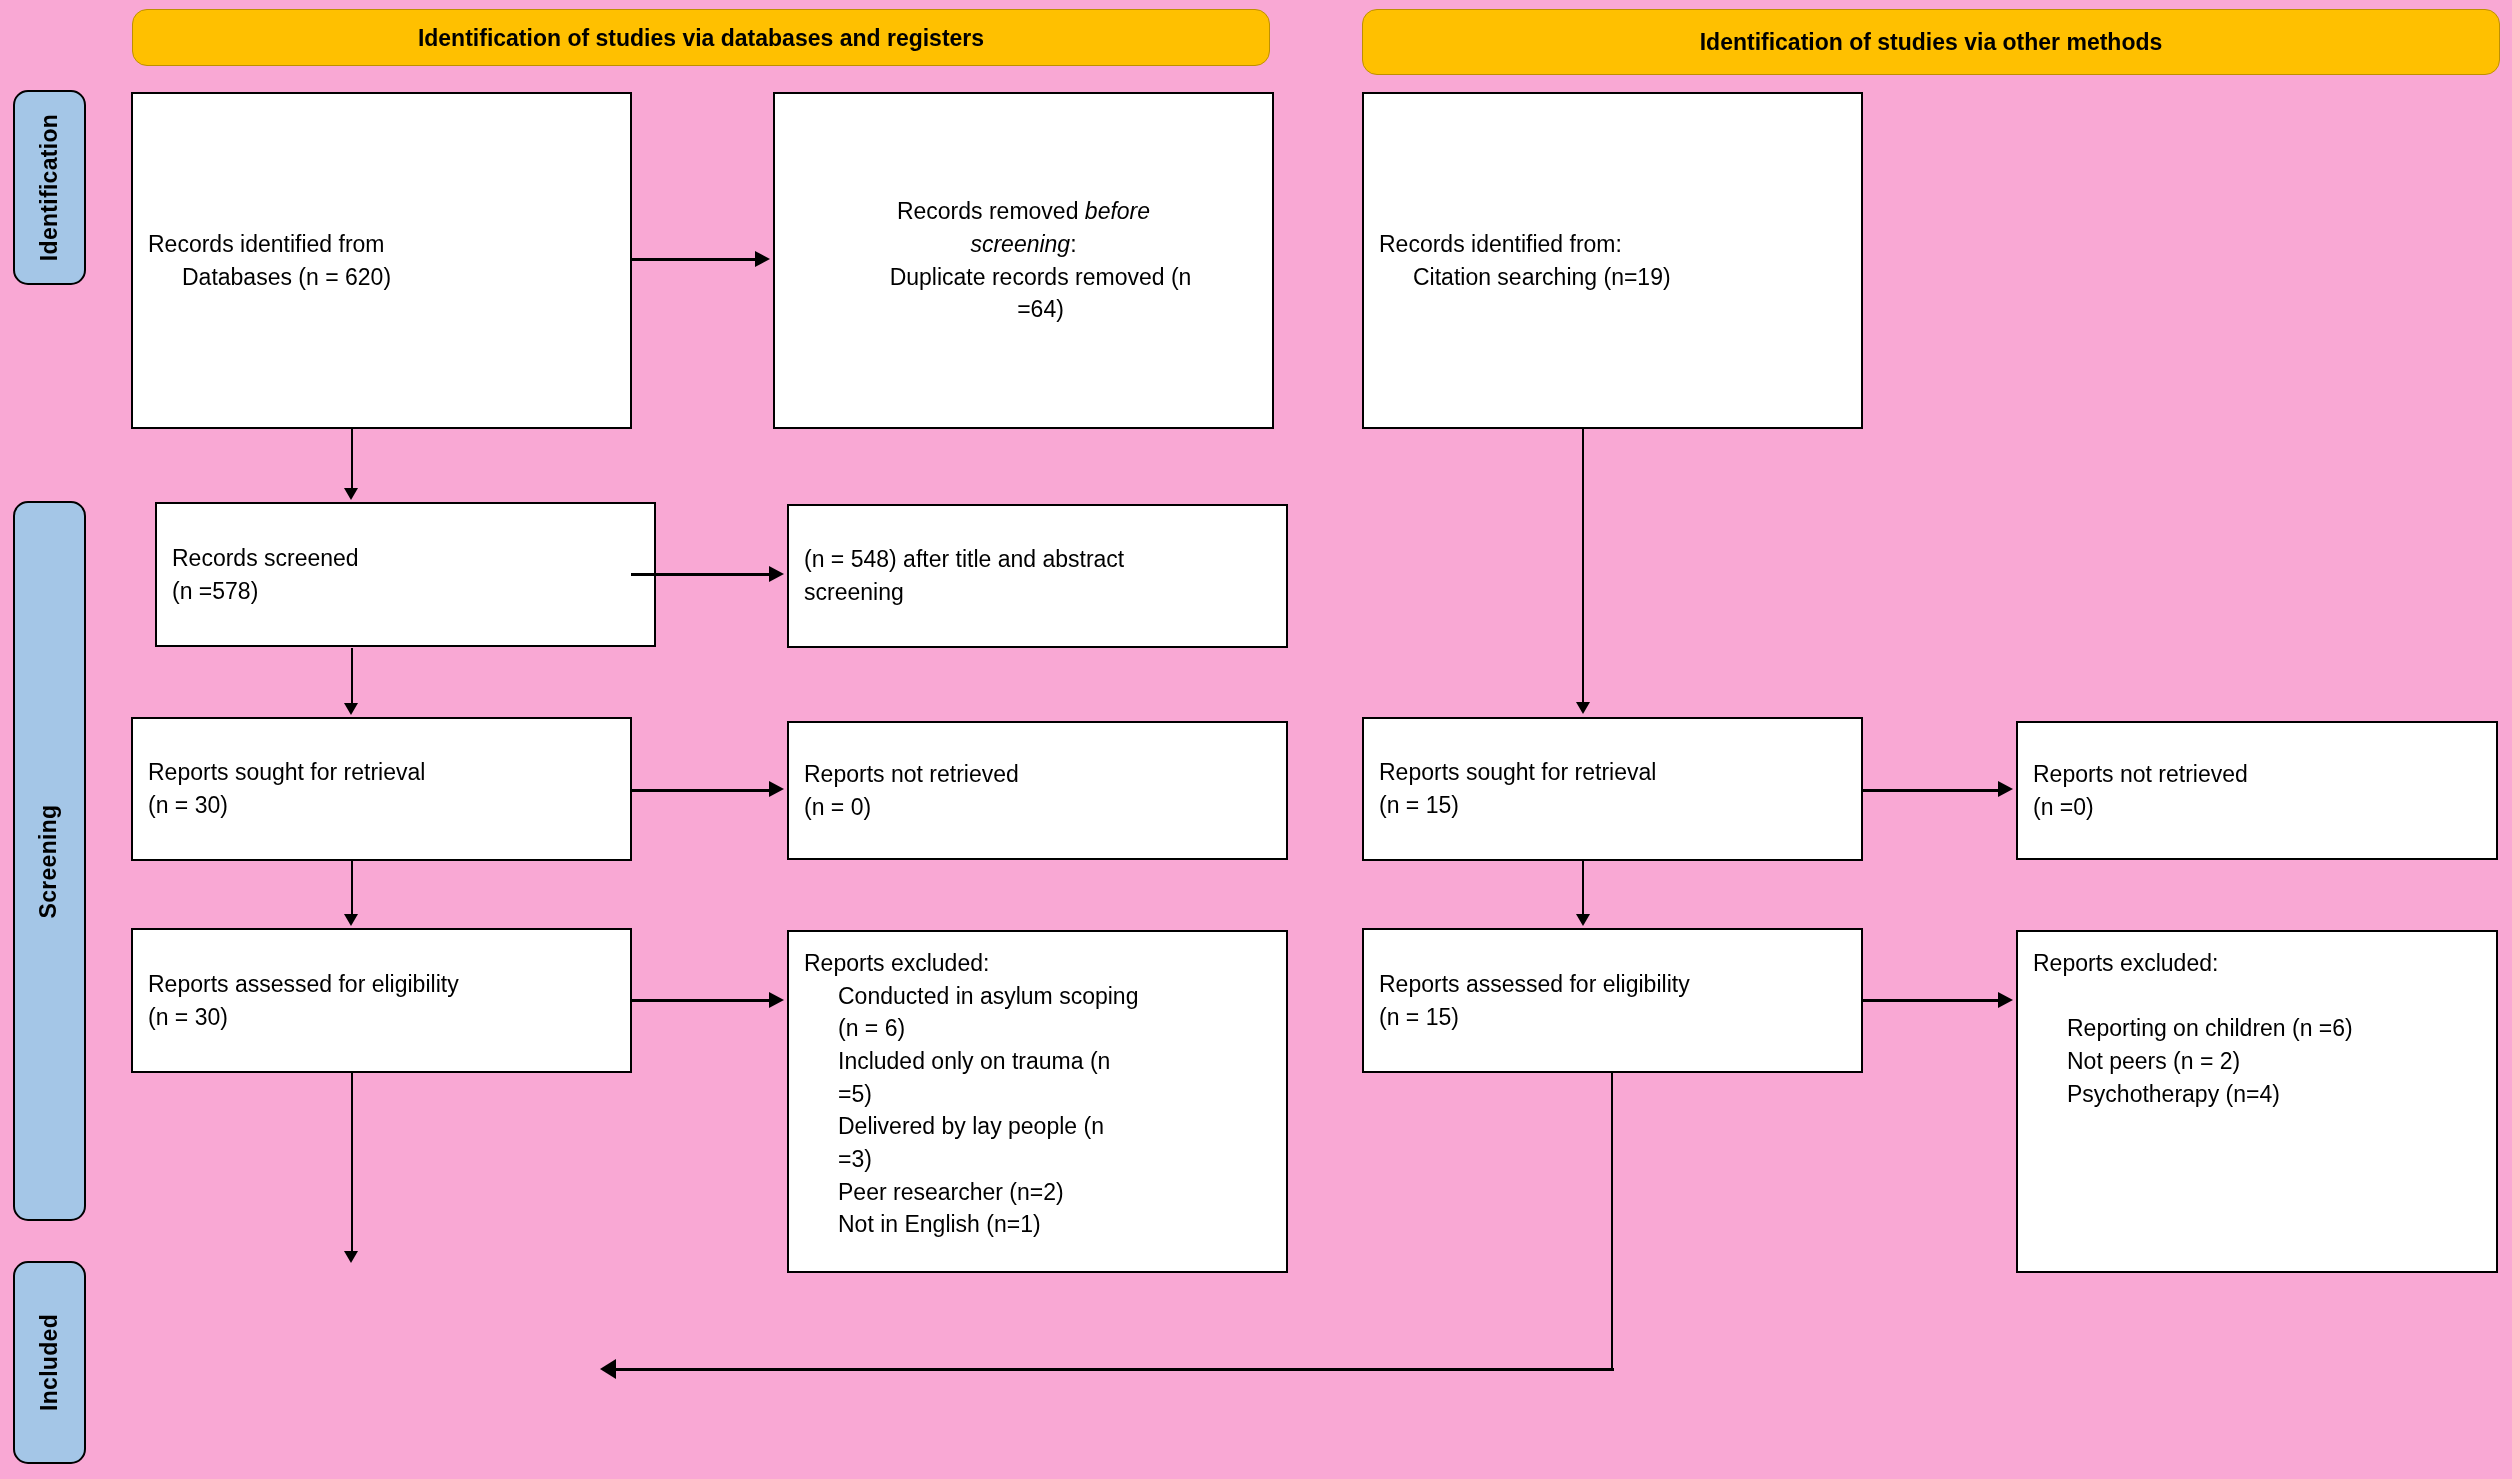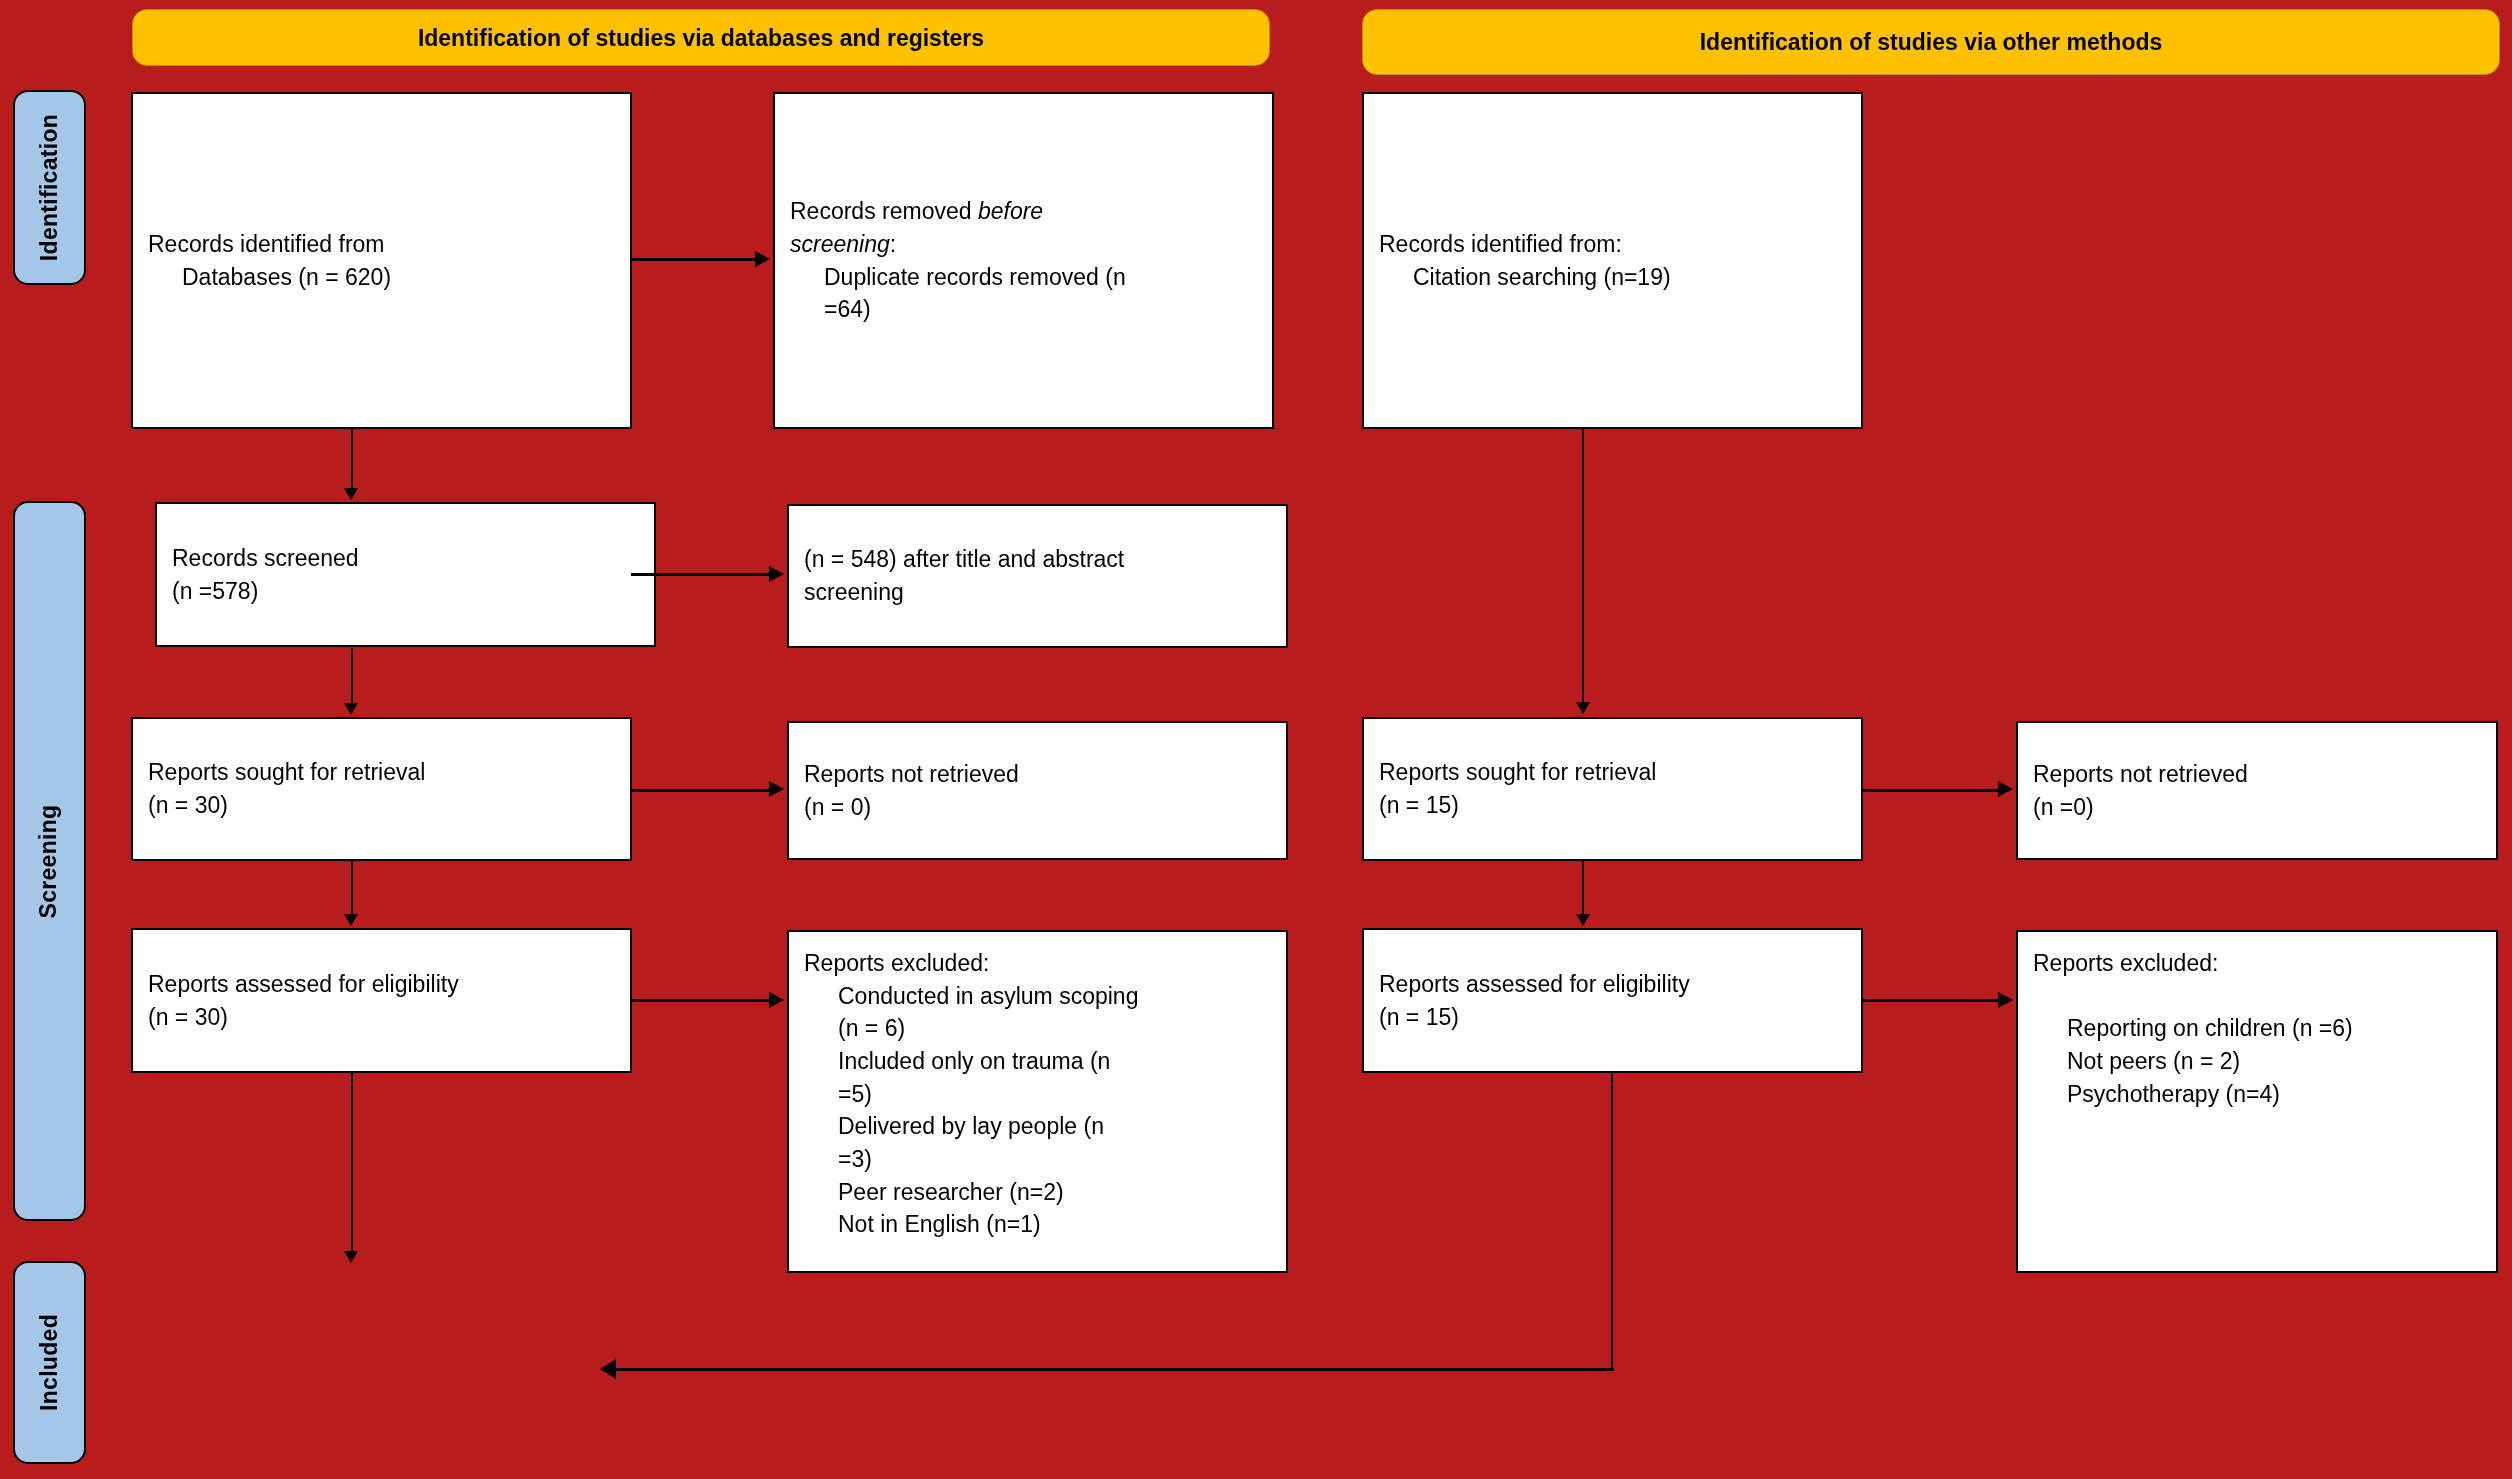--- a/index.html
+++ b/index.html
@@ -5,21 +5,21 @@
 <style>
   html, body {
     margin: 0;
     padding: 0;
     background: #ffffff;
   }
   #root {
     position: relative;
     width: 2512px;
     height: 1480px;
-    background: #b91c1c;
+    background: #f9a8d4;
     font-family: "Liberation Sans", sans-serif;
     overflow: hidden;
   }
 
   
   .hdr {
     position: absolute;
     background: #FFC000;
     border: 1.7px solid #BF9000;
     border-radius: 15px;
@@ -131,21 +131,21 @@
 
   <div class="stage" style="left:12.8px; top:1261px; width:73px; height:203px;">
     <span>Included</span>
   </div>
 
   <div class="box" style="left:131px; top:92px; width:501px; height:337px;">
     <div class="ln">Records identified from</div>
     <div class="ln indent">Databases (n = 620)</div>
   </div>
 
-  <div class="box" style="left:773px; top:92px; width:501px; height:337px;">
+  <div class="box" style="left:773px; top:92px; width:501px; height:337px;align-items:center;">
     <div class="ln"><span>Records removed </span><span class="ital">before</span></div>
     <div class="ln"><span class="ital">screening</span><span>:</span></div>
     <div class="ln indent">Duplicate records removed (n</div>
     <div class="ln indent">=64)</div>
   </div>
 
   <div class="box" style="left:131px; top:502px; width:501px; height:145px;margin-left:24px;">
     <div class="ln">Records screened</div>
     <div class="ln">(n =578)</div>
   </div>

